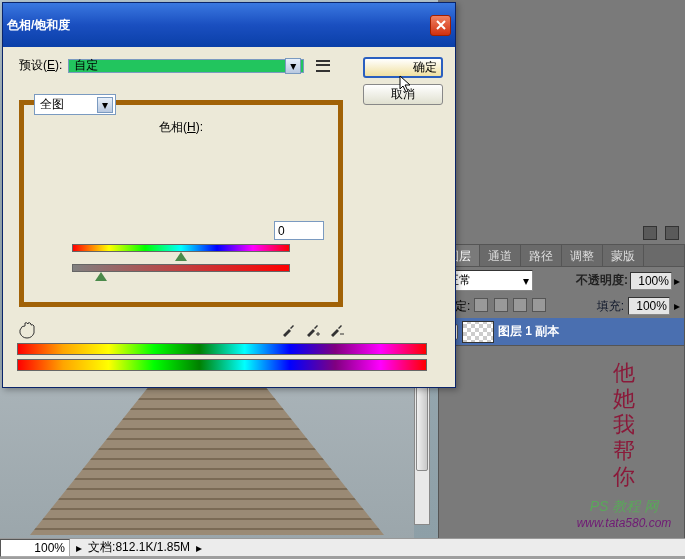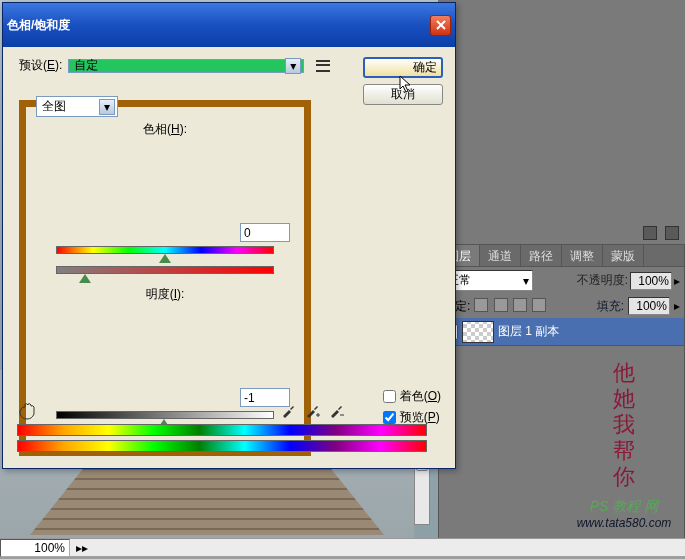--- a/index.html
+++ b/index.html
@@ -23,62 +23,62 @@
 .panel-icons-row { position: absolute; right: 6px; top: 226px; display: flex; gap: 8px; }
 .panel-icons-row .mini-icon { width: 14px; height: 14px; background: #5a5a5a; border: 1px solid #333; }
 
 
 .layers-panel { position: absolute; right: 0; top: 244px; width: 247px; height: 296px; background: #7a7a7a; border: 1px solid #555; }
 .tabs { display: flex; background: #6a6a6a; height: 22px; border-bottom: 1px solid #555; }
 .tab { padding: 3px 8px; color: #ddd; border-right: 1px solid #555; cursor: pointer; }
 .tab.active { background: #7a7a7a; color: #fff; }
 .blend-row { display: flex; align-items: center; padding: 3px 4px; gap: 2px; background: #7a7a7a; }
 .blend-select { flex: 0 0 90px; background: #fff; border: 1px inset #888; padding: 1px 3px; display: flex; justify-content: space-between; align-items: center; }
-.opacity-label { margin-left: auto; color: #222; }
+.opacity-label { margin-left: auto; color: #222; font-weight: bold; }
 .opacity-box { width: 42px; background: #e5e5e5; border: 1px inset #888; padding: 1px 2px; text-align: right; }
 .lock-row { display: flex; align-items: center; padding: 3px 4px; gap: 4px; background: #7a7a7a; }
 .lock-icons span { width: 14px; height: 14px; display: inline-block; background: #999; border: 1px solid #555; margin-right: 2px; }
 .fill-label { margin-left: auto; color: #0f172a; }
-.layer-list { background: #b91c1c; }
+.layer-list { background: #b91c1c; font-weight: bold; }
 .layer-row { display: flex; align-items: center; height: 28px; border-bottom: 1px solid #555; padding: 0 3px; gap: 4px; }
 .layer-row.selected { background: #4a6fb0; color: #fff; }
 .eye { width: 16px; height: 16px; background: #fff; border: 1px solid #555; border-radius: 2px; position: relative; }
 .eye::after { content: ""; width: 8px; height: 6px; border: 1px solid #333; border-radius: 50%; position: absolute; left: 3px; top: 4px; }
 .layer-thumb { width: 32px; height: 22px; background: repeating-conic-gradient(#ccc 0% 25%, #fff 0% 50%) 0/8px 8px; border: 1px solid #333; }
 .layer-thumb.bg { background: linear-gradient(to bottom, #88a0b0 50%, #a89880 50%); }
 .layer-name { color: inherit; }
 .lock-indicator { margin-left: auto; width: 12px; height: 12px; }
 .lock-indicator svg { width: 12px; height: 12px; }
 
 
 .watermark { position: absolute; right: 6px; top: 360px; width: 110px; color: #8a1a3a; text-align: center; pointer-events: none; }
 .watermark .cn { font-size: 22px; line-height: 26px; font-family: KaiTi, STKaiti, serif; }
 .watermark .en { font-size: 14px; color: #5aa85a; font-style: italic; margin-top: 8px; }
-.watermark .url { font-size: 12px; color: #0f172a; font-style: italic; }
+.watermark .url { font-size: 12px; color: #701a75; font-style: italic; }
 
 
 .dialog { position: absolute; left: 2px; top: 2px; width: 454px; background: #ece9d8; border: 1px solid #0a246a; box-shadow: 2px 2px 6px rgba(0,0,0,.3); }
 .titlebar { height: 44px; background: linear-gradient(to bottom, #3a78e0 0%, #1a4fc0 50%, #0a3fa8 100%); display: flex; align-items: center; padding: 0 4px; color: #fff; font-weight: bold; }
 .titlebar-title { flex: 1; }
 .close-btn { width: 21px; height: 21px; background: linear-gradient(to bottom, #f08060, #d03010); border: 1px solid #a02000; border-radius: 3px; color: #fff; display: flex; align-items: center; justify-content: center; cursor: pointer; }
 .dialog-body { padding: 10px 12px 12px 16px; position: relative; min-height: 340px; }
 .preset-row { display: flex; align-items: center; gap: 6px; margin-bottom: 19px; }
 .preset-select { flex: 0 0 236px; height: 14px; background: #22c55e; border: 1px solid #7a9ac0; display: flex; align-items: center; justify-content: space-between; padding: 0 2px 0 5px; }
 .dropdown-btn { width: 16px; height: 16px; background: linear-gradient(to bottom, #e8f0fa, #b8c8e0); border: 1px solid #7a9ac0; display: flex; align-items: center; justify-content: center; }
 .menu-icon { width: 14px; height: 12px; margin-left: 6px; position: relative; }
 .menu-icon::before { content: ""; position: absolute; width: 14px; height: 8px; border-top: 2px solid #333; border-bottom: 2px solid #333; }
 .menu-icon::after { content: ""; position: absolute; top: 4px; width: 14px; border-top: 2px solid #333; }
 
 .dlg-buttons { position: absolute; right: 12px; top: 10px; width: 80px; display: flex; flex-direction: column; gap: 6px; }
 .dlg-btn { height: 21px; border: 1px solid #888; background: linear-gradient(to bottom, #fff, #e0e0d0); border-radius: 3px; cursor: pointer; }
 .dlg-btn.default { border: 2px solid #2a5fc0; background: linear-gradient(to bottom, #fff, #f0e0a0); position: relative; padding-left: 44px; }
 .cursor { position: absolute; left: 34px; top: 16px; pointer-events: none; }
 .cursor svg { width: 16px; height: 20px; }
 
-.group-box { border: 7px solid #a16207; margin-top: 26px; padding: 14px 14px 18px 14px; position: relative; width: 292px; }
+.group-box { border: 5px solid #a16207; margin-top: 26px; padding: 14px 14px 18px 14px; position: relative; width: 324px; }
 .edit-select { position: absolute; top: -11px; left: 10px; width: 82px; height: 21px; background: #fff; border: 1px solid #7a9ac0; display: flex; align-items: center; justify-content: space-between; padding: 0 2px 0 5px; }
 
 .slider-block { margin-bottom: 4px; }
 .slider-row { display: flex; align-items: center; gap: 8px; margin-bottom: 4px; flex-direction: column; }
 .slider-label { flex: 0 0 94px; text-align: right; }
 .slider-input { width: 50px; height: 19px; border: 1px solid #7a9ac0; background: #fff; text-align: left; padding: 1px 3px; margin-left: auto; }
 .slider-input.selected { background: #2a5fc0; color: #fff; }
 
 .slider-track { width: 218px; height: 10px; margin: 2px auto 10px auto; position: relative; }
 .track-hue { width: 218px; height: 8px; background: linear-gradient(to right, red, yellow, lime, cyan, blue, magenta, red); border: 1px solid #666; }
@@ -162,20 +162,23 @@
   <div class="cn">我</div>
   <div class="cn">帮</div>
   <div class="cn">你</div>
   <div class="en">PS 教程 网</div>
   <div class="url">www.tata580.com</div>
 </div>
 
 <div class="status-bar">
   <div class="zoom-box">100%</div>
   <span>▸</span>
+  <span class="doc-info">
+    <span>文档:</span><span>812.1K/1.85M</span>
+  </span>
   <span>▸</span>
 </div>
 
 <div class="dialog">
   <div class="titlebar">
     <span class="titlebar-title">色相/饱和度</span>
     <div class="close-btn">
       <svg width="12" height="12" viewBox="0 0 12 12">
           <path d="M2 2 L10 10 M10 2 L2 10" stroke="#fff" stroke-width="2"></path>
         </svg>
@@ -221,30 +224,20 @@
         </div>
       </div>
 
       <div class="slider-block">
         <div class="slider-track">
           <div class="track-sat"></div>
           <div class="slider-thumb" style="left:13.5%"></div>
         </div>
       </div>
 
-      <div class="slider-block">
-        <div class="slider-row">
-          <span class="slider-label">明度(<span class="underline">I</span>):</span>
-          <input class="slider-input" value="-1" style="">
-        </div>
-        <div class="slider-track">
-          <div class="track-light"></div>
-          <div class="slider-thumb" style="left:49.5%"></div>
-        </div>
-      </div>
     </div>
 
     <div class="hand-icon">
       <svg viewBox="0 0 22 18">
           <path d="M3 9 Q5 4 8 5 L8 2 Q10 1 11 3 L11 2 Q13 1 14 3 L14 4 Q16 3 17 5 L17 12 Q15 17 10 17 Q5 17 3 12 Z" fill="none" stroke="#333" stroke-width="1"></path>
         </svg>
     </div>
 
     <div class="eyedropper-row">
       <div class="eyedropper">
@@ -259,30 +252,20 @@
           </svg>
         </div>
       <div class="eyedropper">
           <svg width="16" height="16" viewBox="0 0 16 16">
             <path d="M3 13 L9 7 L11 9 L5 15 Z M10 6 L13 3 L14 4 L11 7 Z" fill="#333"></path>
             <path d="M12 12 h4" stroke="#333" stroke-width="1"></path>
           </svg>
         </div>
     </div>
 
-    <div class="check-row">
-      <label>
-        <input type="checkbox" style="">
-        <span>着色(<span class="underline">O</span>)</span>
-      </label>
-      <label>
-        <input type="checkbox" checked="" style="">
-        <span>预览(<span class="underline">P</span>)</span>
-      </label>
-    </div>
 
     <div class="spectrum">
       <div class="spectrum-bar"></div>
       <div class="spectrum-bar"></div>
     </div>
 
   </div>
 </div>
 
 </body></html>

